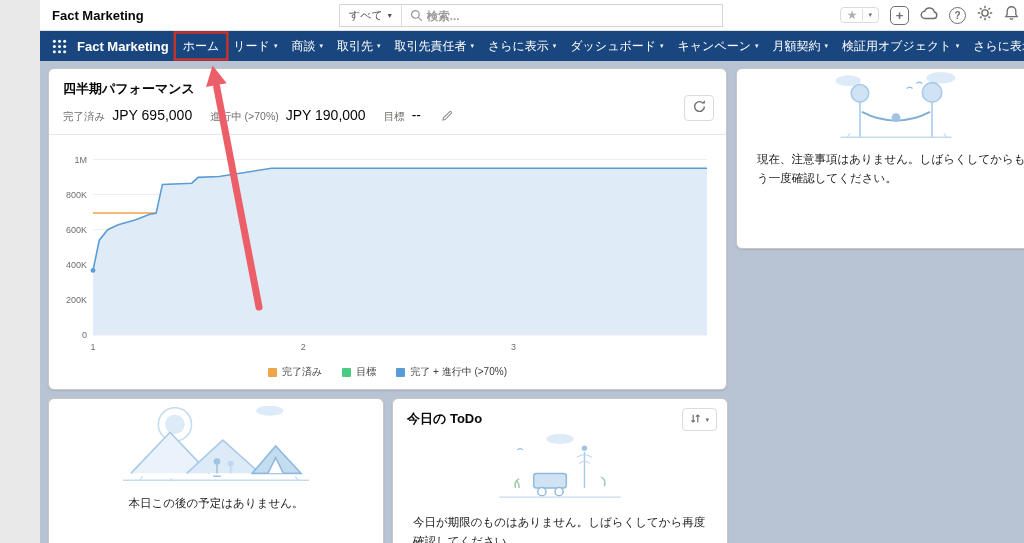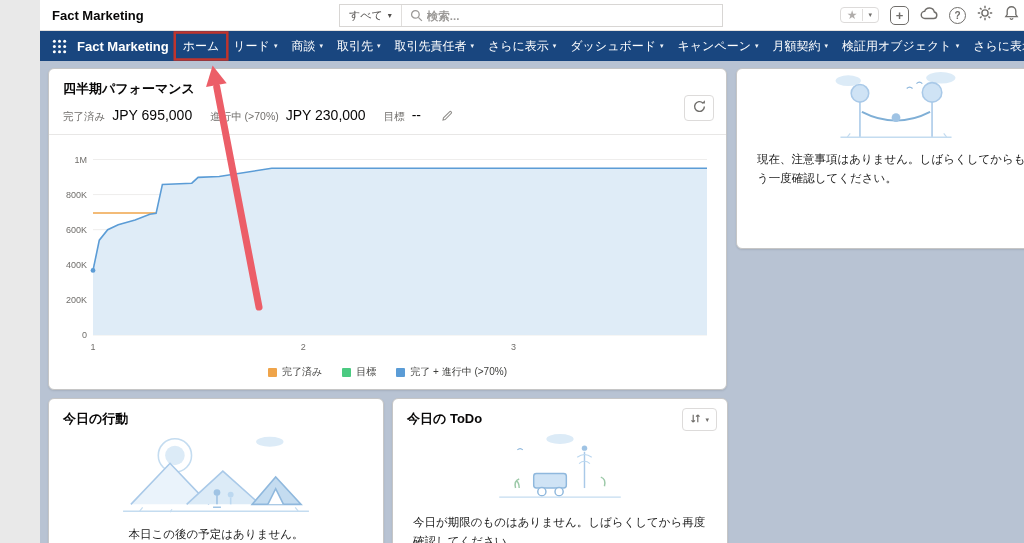--- a/index.html
+++ b/index.html
@@ -200,21 +200,21 @@
     <button class="refresh-btn">
       <span><svg width="15" height="15" viewBox="0 0 16 16">
             <path d="M13.2 8a5.2 5.2 0 1 1-1.6-3.76" fill="none" stroke="#706e6b" stroke-width="1.5"></path>
             <path d="M13.7 1.4v3.4h-3.4z" fill="#706e6b"></path>
           </svg></span>
     </button>
     <div class="perf-stats">
       <span class="stat-label">完了済み</span>
       <span class="stat-value">JPY 695,000</span>
       <span class="stat-label">進行中 (&gt;70%)</span>
-      <span class="stat-value">JPY 230,000</span>
+      <span class="stat-value">JPY 190,000</span>
       <span class="stat-label">目標</span>
       <span class="stat-value">--</span>
       <span class="goal-edit">
         <svg width="12" height="12" viewBox="0 0 16 16">
             <path d="M2.6 13.4l.7-2.9 8.1-8.1a1.55 1.55 0 0 1 2.2 2.2l-8.1 8.1z" fill="none" stroke="#918f8c" stroke-width="1.4"></path>
           </svg>
       </span>
     </div>
     <svg id="perf-chart" width="656" height="225" viewBox="0 0 656 225">
         <line x1="36" y1="196.0" x2="650" y2="196.0" stroke="#eeedec" stroke-width="1"></line>
@@ -268,21 +268,20 @@
           <circle cx="75" cy="50" r="4.5" fill="#9fc3e4" stroke="none"></circle>
           <path d="M18 70h114" stroke="#c4dcf0"></path>
           <path d="M28 66l-3 4M124 66l3 4" stroke="#c4dcf0" stroke-width="1.2"></path>
         </g>
       </svg>
       <div class="empty-msg">現在、注意事項はありません。しばらくしてからもう一度確認してください。</div>
     </div>
   </section>
 
   <section class="card card-events">
-    <div class="card-title">今日の行動</div>
     <div class="empty">
       <svg width="212" height="90" viewBox="0 0 210 92">
         <g fill="none" stroke="#a9c9e8" stroke-width="1.6">
           <circle cx="63" cy="26" r="17" stroke="#c4dcf0"></circle>
           <circle cx="63" cy="26" r="10" fill="#dcebf7" stroke="none"></circle>
           <ellipse cx="160" cy="12" rx="14" ry="5" fill="#dcebf7" stroke="none"></ellipse>
           <path d="M18 76 L58 34 L98 76" fill="#eaf3fb"></path>
           <path d="M75 76 L112 42 L150 76" fill="#dcebf7"></path>
           <path d="M142 76 L166 48 L192 76 Z" fill="#c4dcf0" stroke="#8fb8dd"></path>
           <path d="M158 76 L166 60 L174 76" fill="#ffffff" stroke="#8fb8dd"></path>

